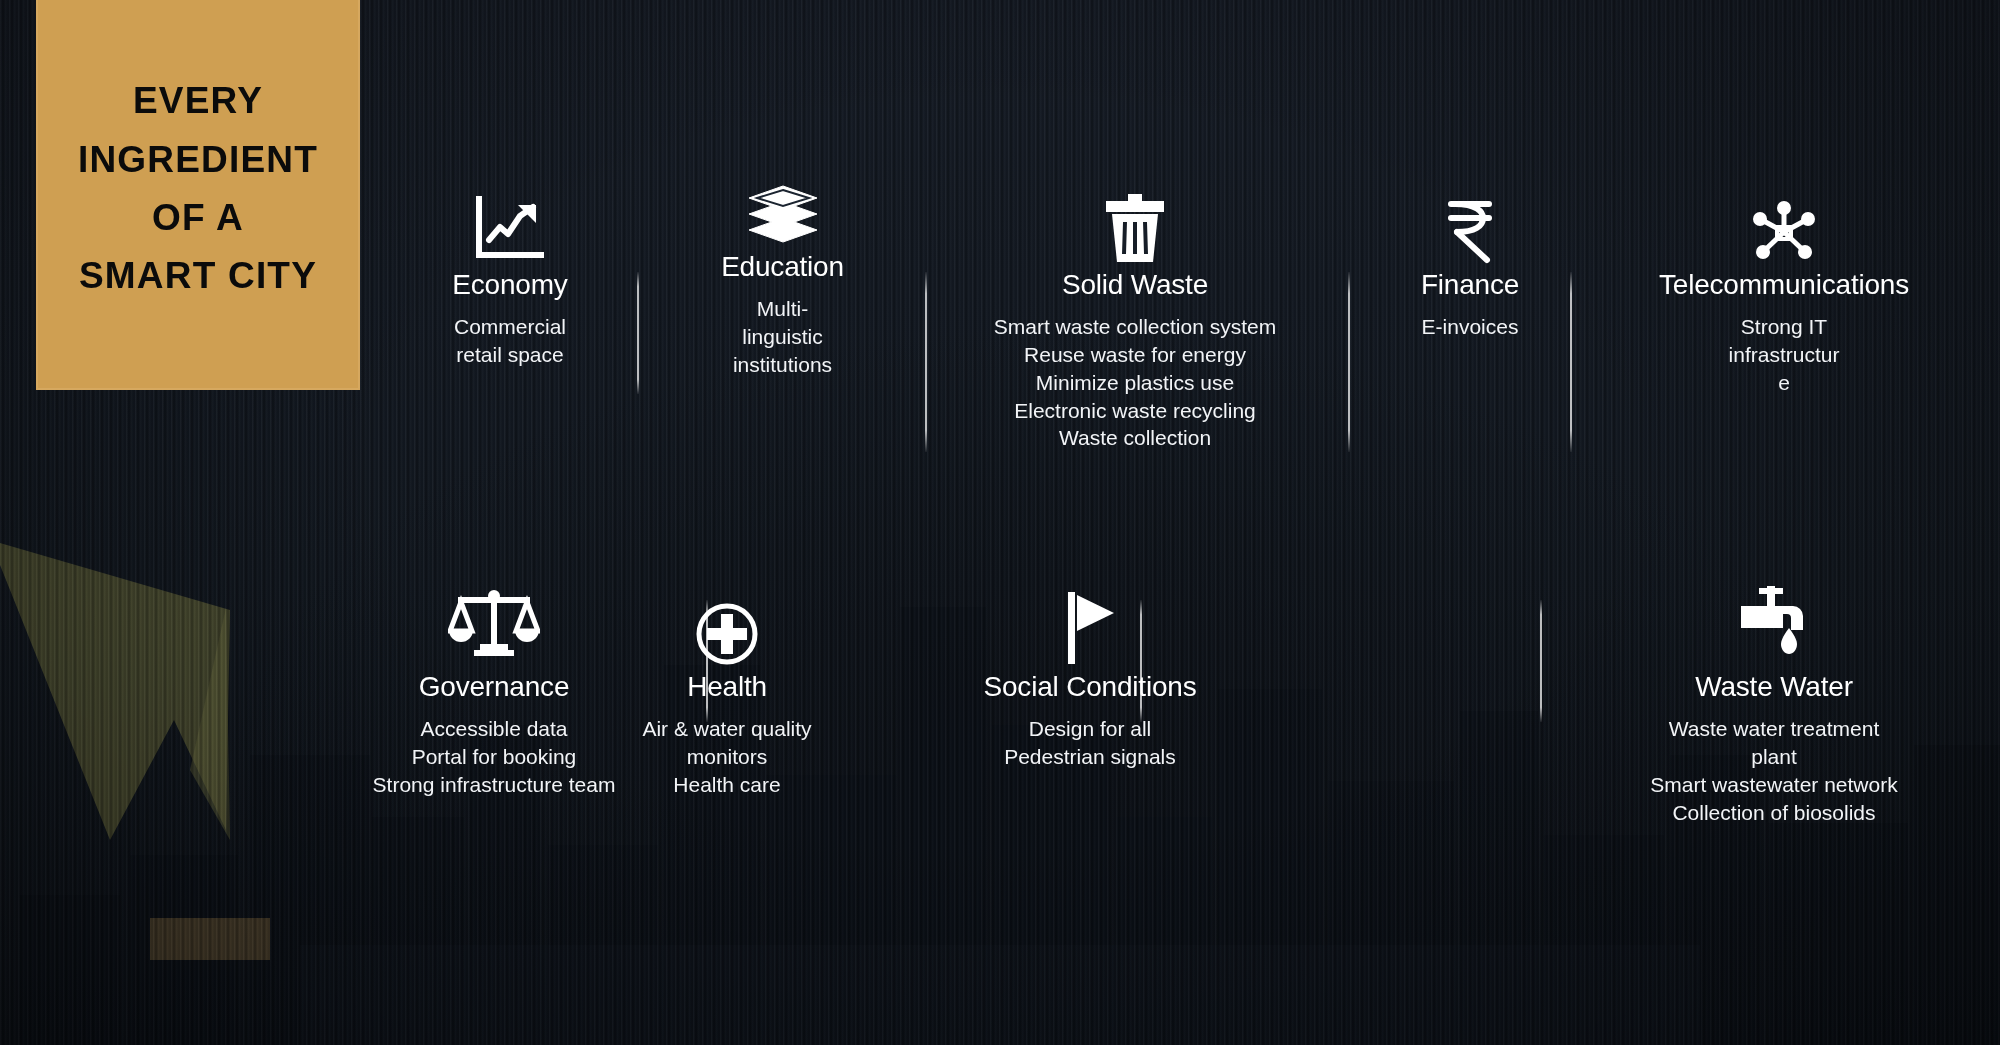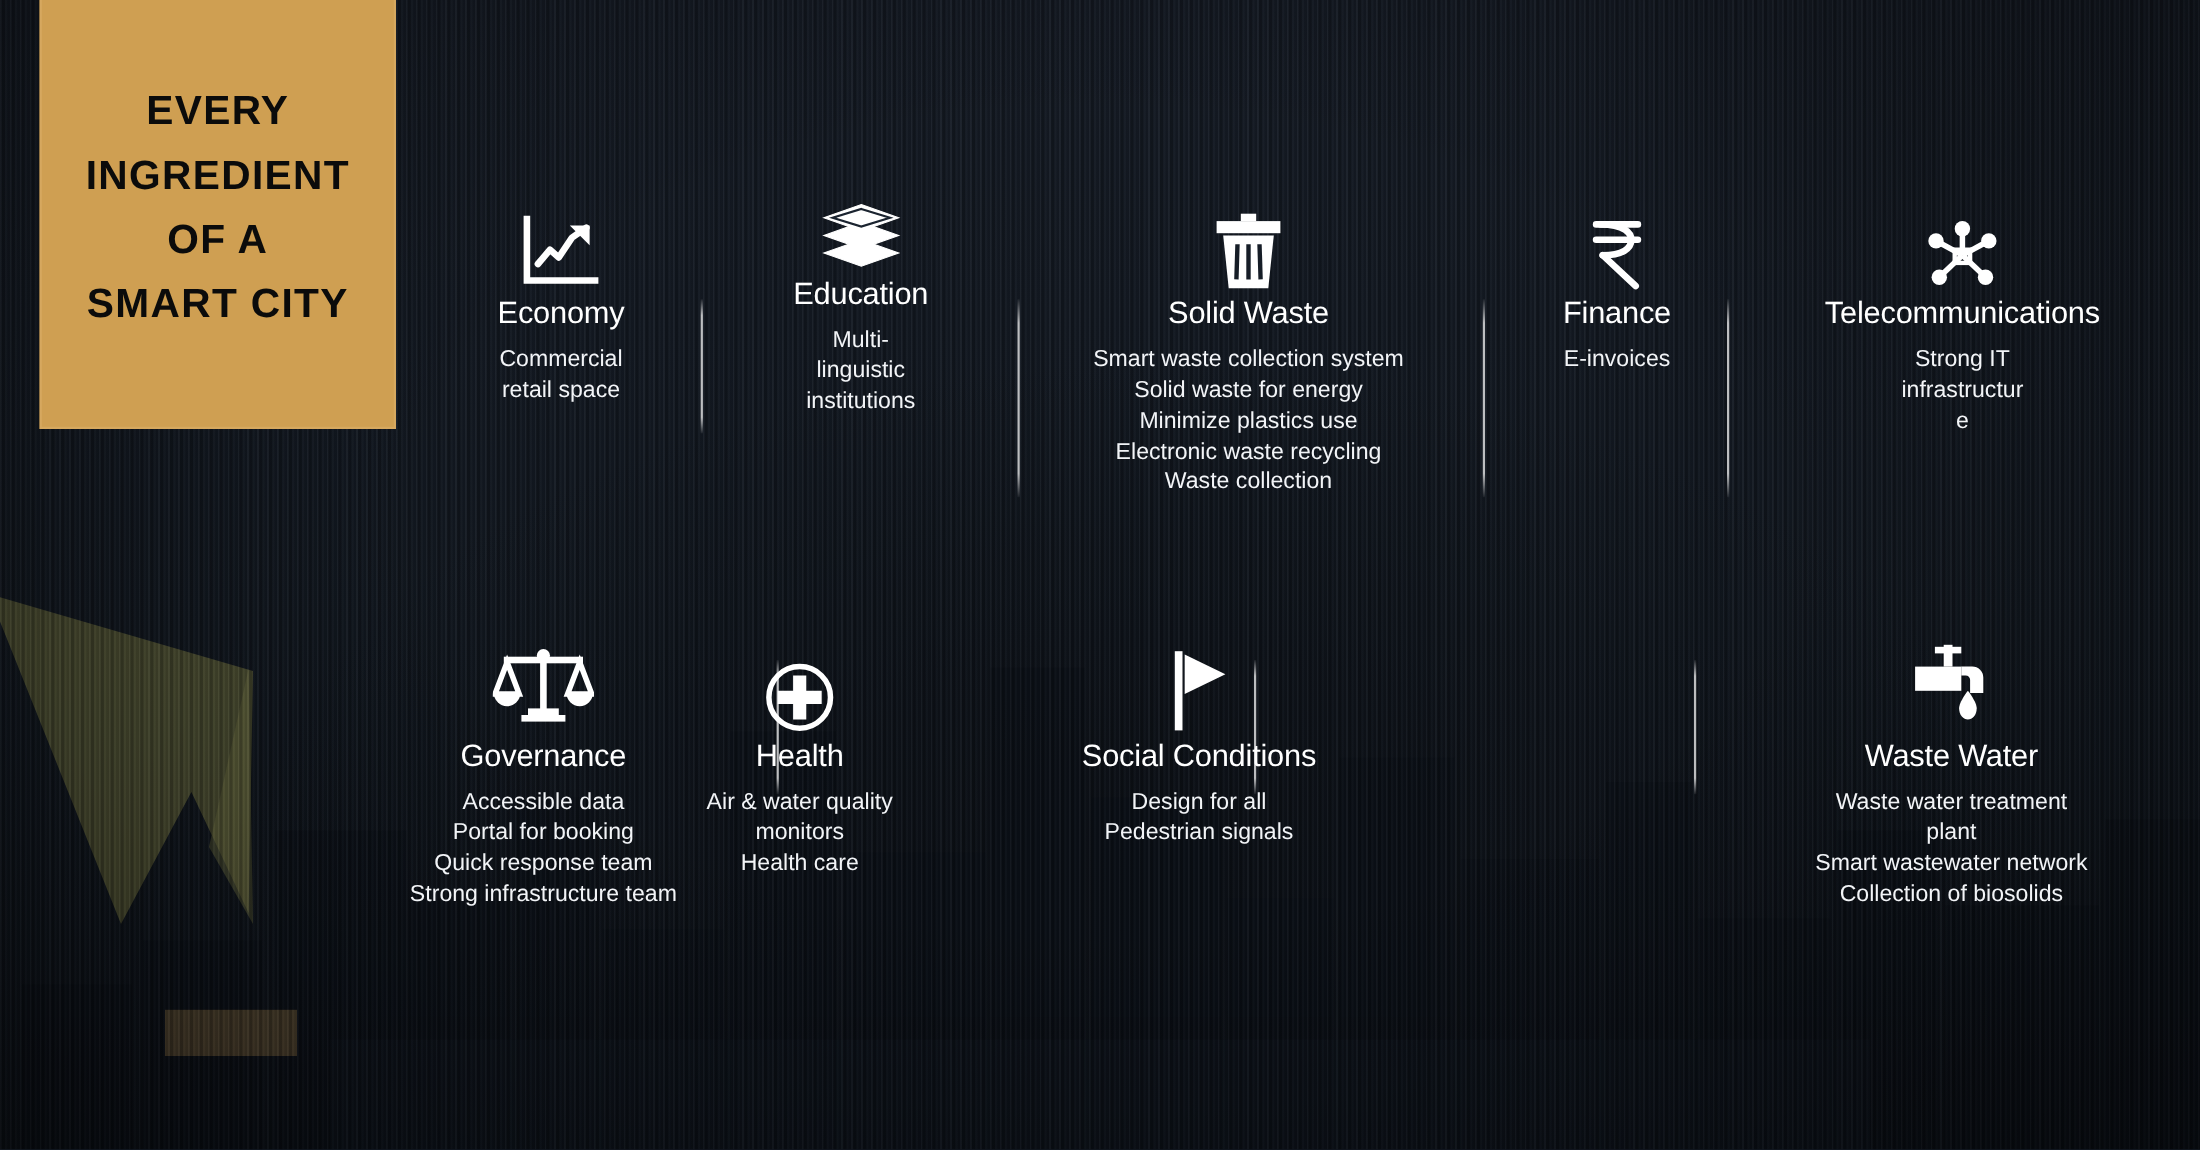--- a/index.html
+++ b/index.html
@@ -208,21 +208,21 @@
         <g stroke="#161d27" stroke-width="4">
           <line x1="21" y1="28" x2="20" y2="60"></line>
           <line x1="31" y1="28" x2="31" y2="60"></line>
           <line x1="41" y1="28" x2="42" y2="60"></line>
         </g>
       </svg>
     </div>
     <div class="title">Solid Waste</div>
     <div class="items">
       <div>Smart waste collection system</div>
-      <div>Solid waste for energy</div>
+      <div>Reuse waste for energy</div>
       <div>Minimize plastics use</div>
       <div>Electronic waste recycling</div>
       <div>Waste collection</div>
     </div>
   </div>
 
   <div class="card" style="left:1370px; top:178px; width:200px;">
     <div class="icon">
       <svg width="54" height="68" viewBox="0 0 54 68">
         <g stroke="#fff" stroke-width="6" fill="none" stroke-linecap="round">
@@ -284,21 +284,20 @@
         <g fill="#fff">
           <path d="M1 44 h24 a12 12 0 0 1 -24 0 Z"></path>
           <path d="M67 44 h24 a12 12 0 0 1 -24 0 Z"></path>
         </g>
       </svg>
     </div>
     <div class="title">Governance</div>
     <div class="items">
       <div>Accessible data</div>
       <div>Portal for booking</div>
-      <div>Quick response team</div>
       <div>Strong infrastructure team</div>
     </div>
   </div>
 
   <div class="card" style="left:588px; top:580px; width:278px;">
     <div class="icon">
       <svg width="64" height="64" viewBox="0 0 64 64">
         <circle cx="32" cy="32" r="28" fill="none" stroke="#fff" stroke-width="5"></circle>
         <path d="M26 12 h12 v14 h14 v12 h-14 v14 h-12 v-14 h-14 v-12 h14 Z" fill="#fff"></path>
       </svg>

